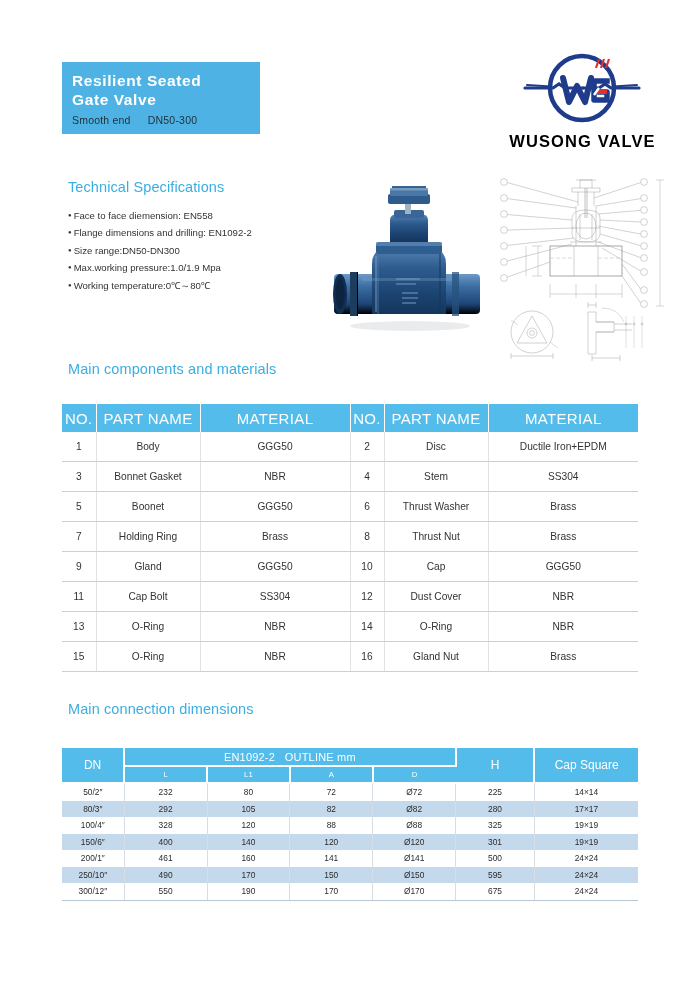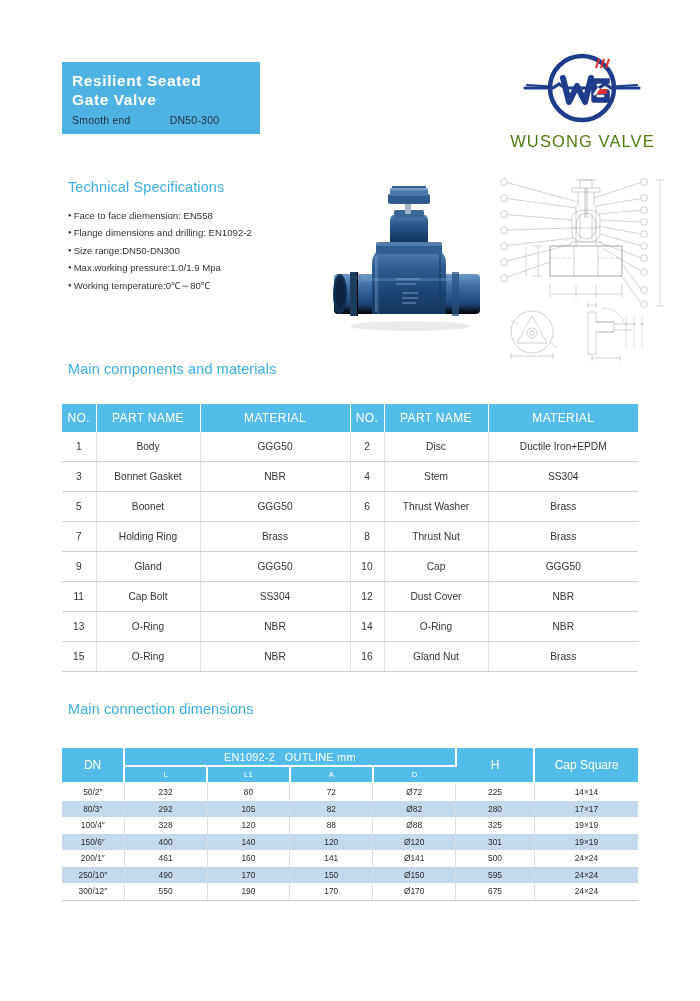--- a/index.html
+++ b/index.html
@@ -33,36 +33,36 @@
     font-weight: bold;
     line-height: 19px;
     letter-spacing: 0.6px;
   }
   .header-sub {
     margin-top: 5px;
     color: #1f2f3a;
     font-size: 10.5px;
     letter-spacing: 0.2px;
   }
-  .header-sub .sub-dn { margin-left: 36px; }
+  .header-sub .sub-dn { margin-left: 14px; }
 
   
   .logo-wrap {
     position: absolute;
     left: 495px;
     top: 48px;
     width: 175px;
     text-align: center;
   }
   .logo-mark { width: 175px; height: 82px; display: block; }
   .logo-text {
     margin-top: 2px;
-    color: #4d7c0f;
+    color: #000000;
     font-size: 16.5px;
-    font-weight: normal;
+    font-weight: bold;
     letter-spacing: 1.1px;
   }
 
   
   .section-heading {
     position: absolute;
     color: #3AAEE0;
     font-size: 14.5px;
     font-weight: normal;
     letter-spacing: 0.1px;
@@ -119,21 +119,21 @@
     position: absolute;
     left: 62px;
     top: 404px;
     width: 576px;
     border-collapse: collapse;
     table-layout: fixed;
   }
   .comp-table th {
     background: #53BCEA;
     color: #ffffff;
-    font-size: 12px;
+    font-size: 15px;
     font-weight: normal;
     letter-spacing: 0.35px;
     height: 26px;
     text-align: center;
     border-right: 1px solid #ffffff;
   }
   .comp-table th:last-child { border-right: none; }
   .comp-table td {
     height: 27px;
     text-align: center;

